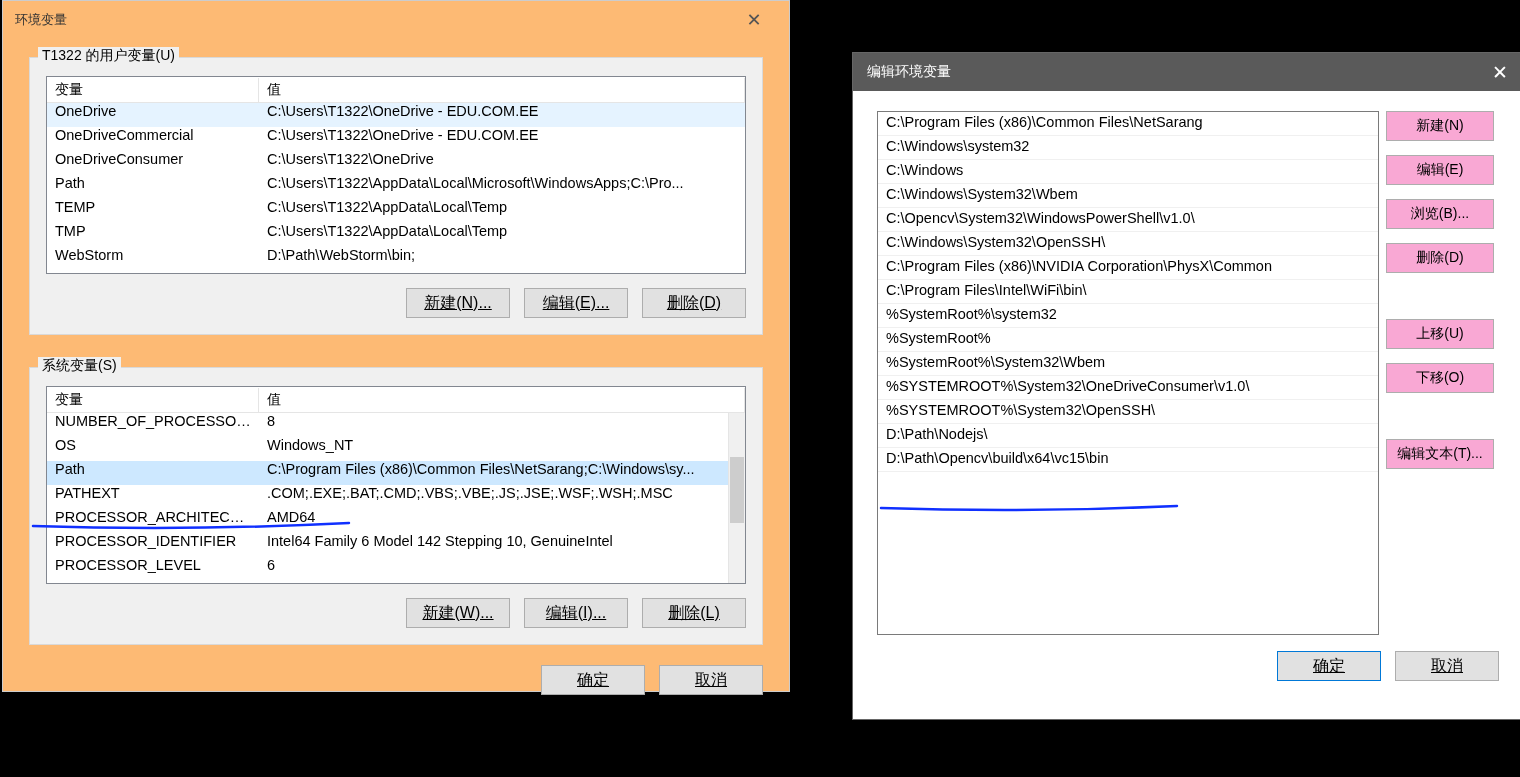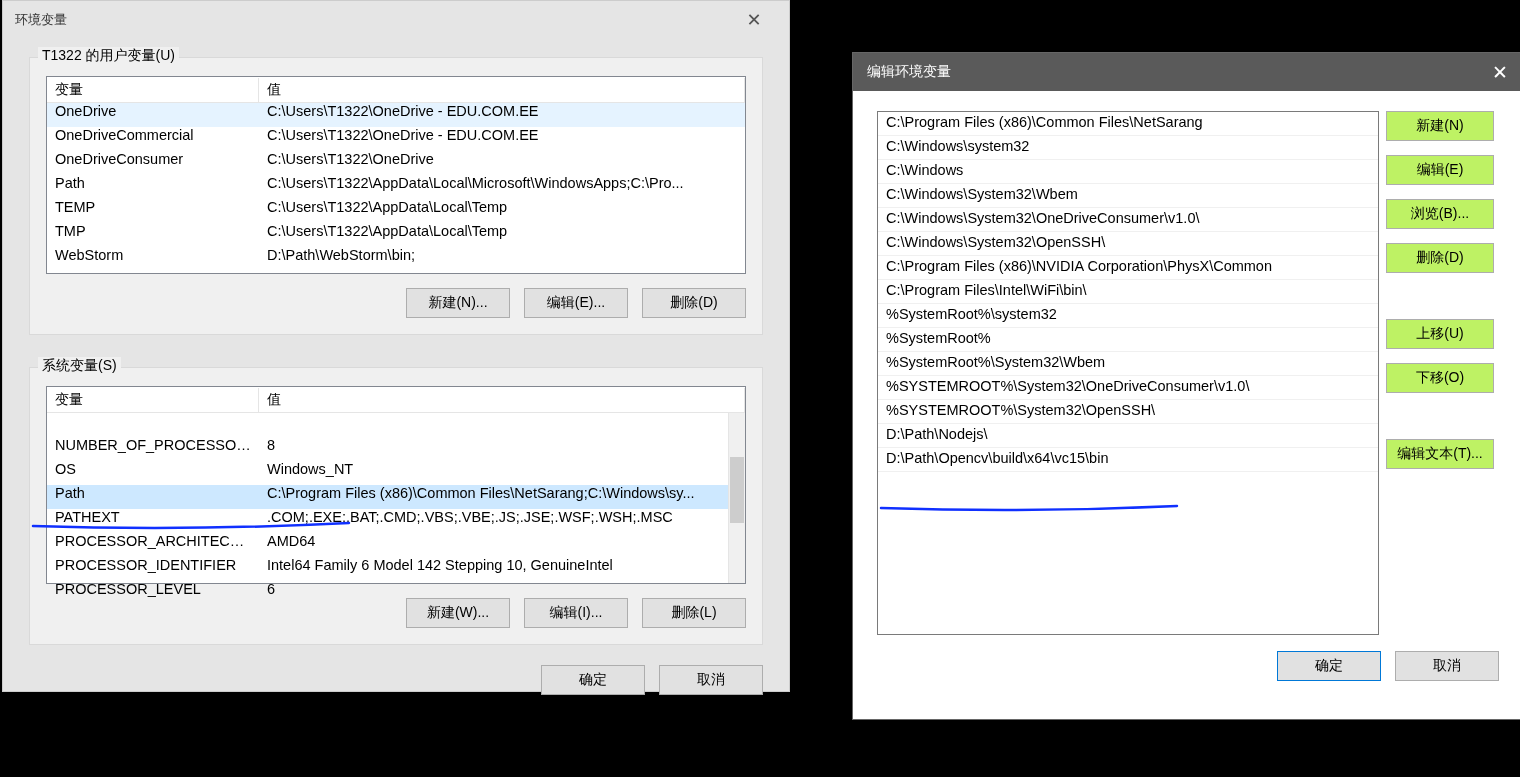--- a/index.html
+++ b/index.html
@@ -15,21 +15,21 @@
     overflow: hidden;
   }
 
   
   .win-left {
     position: absolute;
     left: 2px;
     top: 0;
     width: 788px;
     height: 692px;
-    background: #e5e5e5;
+    background: #fdba74;
     border: 1px solid #ccc;
   }
   .win-left .titlebar {
     height: 38px;
     display: flex;
     align-items: center;
     padding: 0 12px;
     font-size: 13px;
     color: #333;
   }
@@ -96,21 +96,21 @@
   .vars-row > div {
     padding: 0 8px;
     white-space: nowrap;
     overflow: hidden;
     text-overflow: ellipsis;
   }
   .user-table { height: 198px; }
   .user-table .vars-body { height: 172px; }
 
   .sys-table { height: 198px; position: relative; }
-  .sys-table .vars-body { height: 172px; overflow-y: hidden; margin-top: 24px; }
+  .sys-table .vars-body { height: 172px; overflow-y: hidden; }
 
   .sys-scrollbar {
     position: absolute;
     right: 0;
     top: 26px;
     width: 17px;
     bottom: 0;
     background: #f0f0f0;
     border-left: 1px solid #e5e5e5;
   }
@@ -127,26 +127,27 @@
     display: flex;
     justify-content: flex-end;
     gap: 14px;
     margin-top: 14px;
   }
   .btn {
     width: 104px;
     height: 30px;
     background: #e1e1e1;
     border: 1px solid #adadad;
-    font-size: 14px;
+    font-size: 16px;
     display: flex;
     align-items: center;
     justify-content: center;
     cursor: pointer;
     color: #000;
+    text-decoration: underline;
   }
   .btn.primary { border: 1px solid #0078d7; background: #e1e1e1; }
 
   .bottom-buttons {
     display: flex;
     justify-content: flex-end;
     gap: 14px;
     margin: 20px 26px 0 26px;
   }
 
@@ -211,21 +212,21 @@
 
   .right-btns {
     display: flex;
     flex-direction: column;
     gap: 14px;
   }
   .right-btns .gap { height: 18px; }
   .rbtn {
     width: 108px;
     height: 30px;
-    background: #bef264;
+    background: #f9a8d4;
     border: 1px solid #adadad;
     font-size: 14px;
     display: flex;
     align-items: center;
     justify-content: center;
     cursor: pointer;
   }
 
   .right-bottom {
     display: flex;
@@ -356,21 +357,21 @@
     <span class="spacer"></span>
     <span class="close-x2">✕</span>
   </div>
 
   <div class="right-body">
     <div class="path-list" id="pathList">
         <div class="path-item">C:\Program Files (x86)\Common Files\NetSarang</div>
         <div class="path-item">C:\Windows\system32</div>
         <div class="path-item">C:\Windows</div>
         <div class="path-item">C:\Windows\System32\Wbem</div>
-        <div class="path-item">C:\Windows\System32\OneDriveConsumer\v1.0\</div>
+        <div class="path-item">C:\Opencv\System32\WindowsPowerShell\v1.0\</div>
         <div class="path-item">C:\Windows\System32\OpenSSH\</div>
         <div class="path-item">C:\Program Files (x86)\NVIDIA Corporation\PhysX\Common</div>
         <div class="path-item">C:\Program Files\Intel\WiFi\bin\</div>
         <div class="path-item">%SystemRoot%\system32</div>
         <div class="path-item">%SystemRoot%</div>
         <div class="path-item">%SystemRoot%\System32\Wbem</div>
         <div class="path-item">%SYSTEMROOT%\System32\OneDriveConsumer\v1.0\</div>
         <div class="path-item">%SYSTEMROOT%\System32\OpenSSH\</div>
         <div class="path-item">D:\Path\Nodejs\</div>
         <div class="path-item">D:\Path\Opencv\build\x64\vc15\bin</div>

